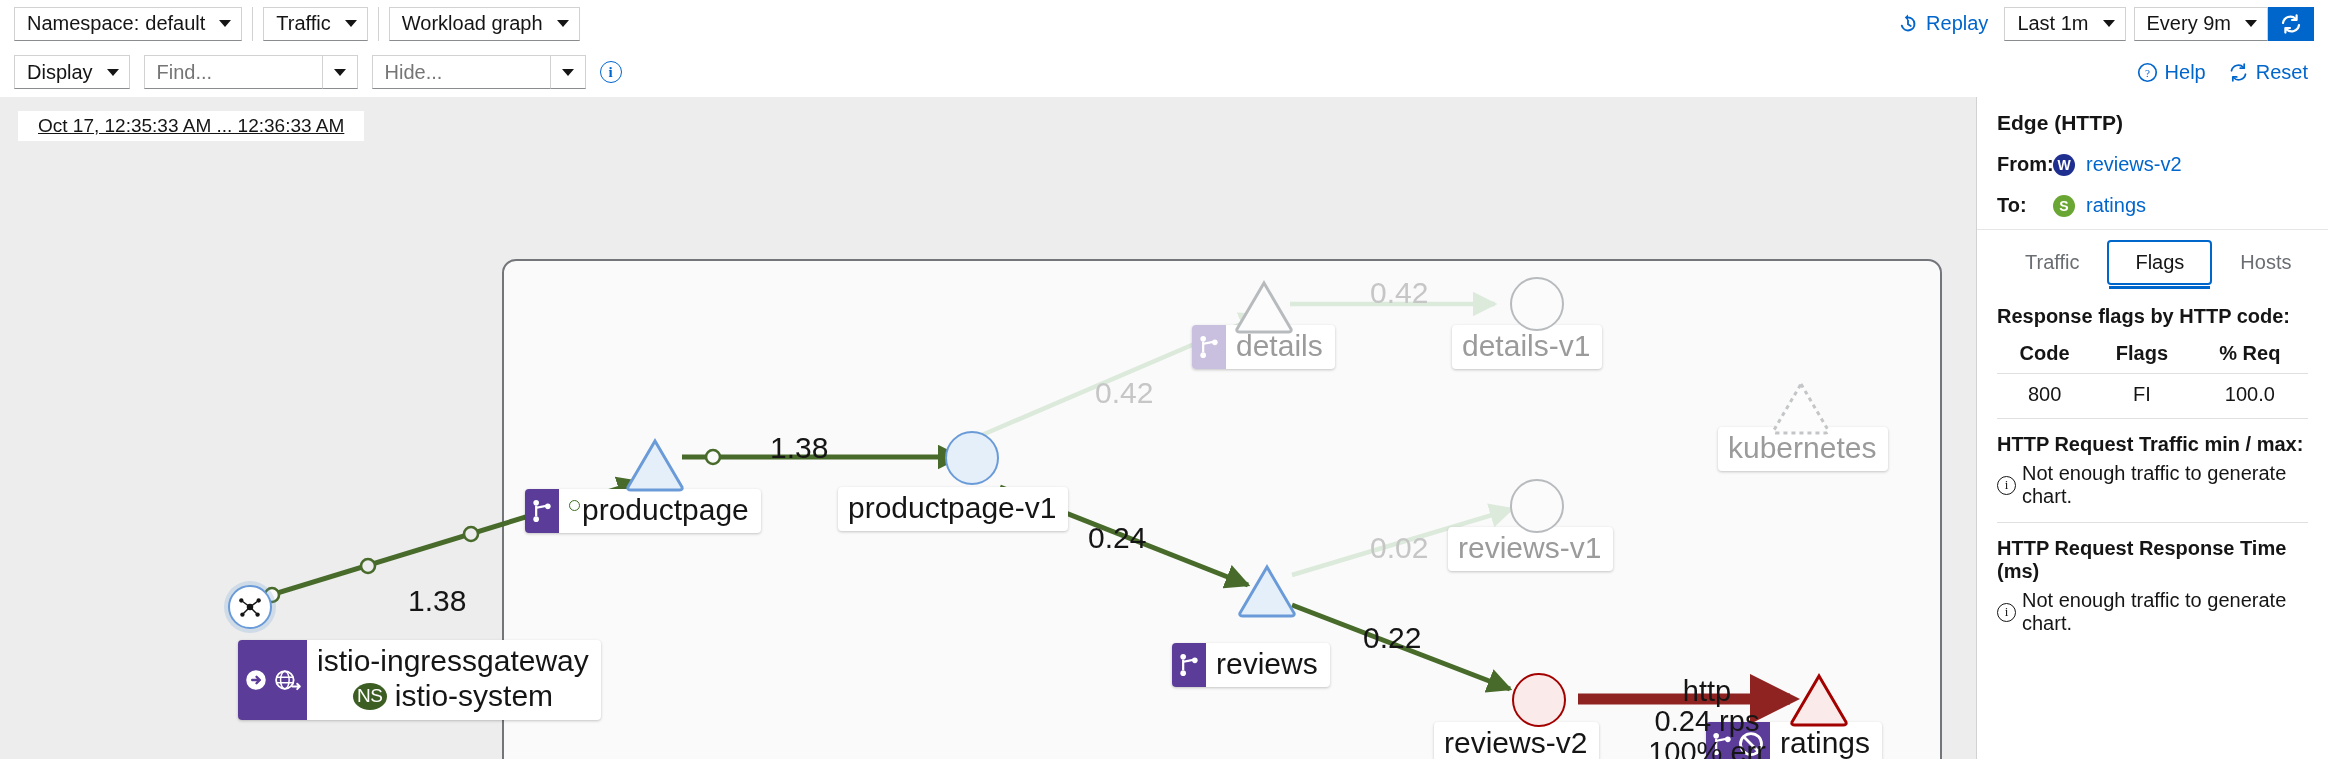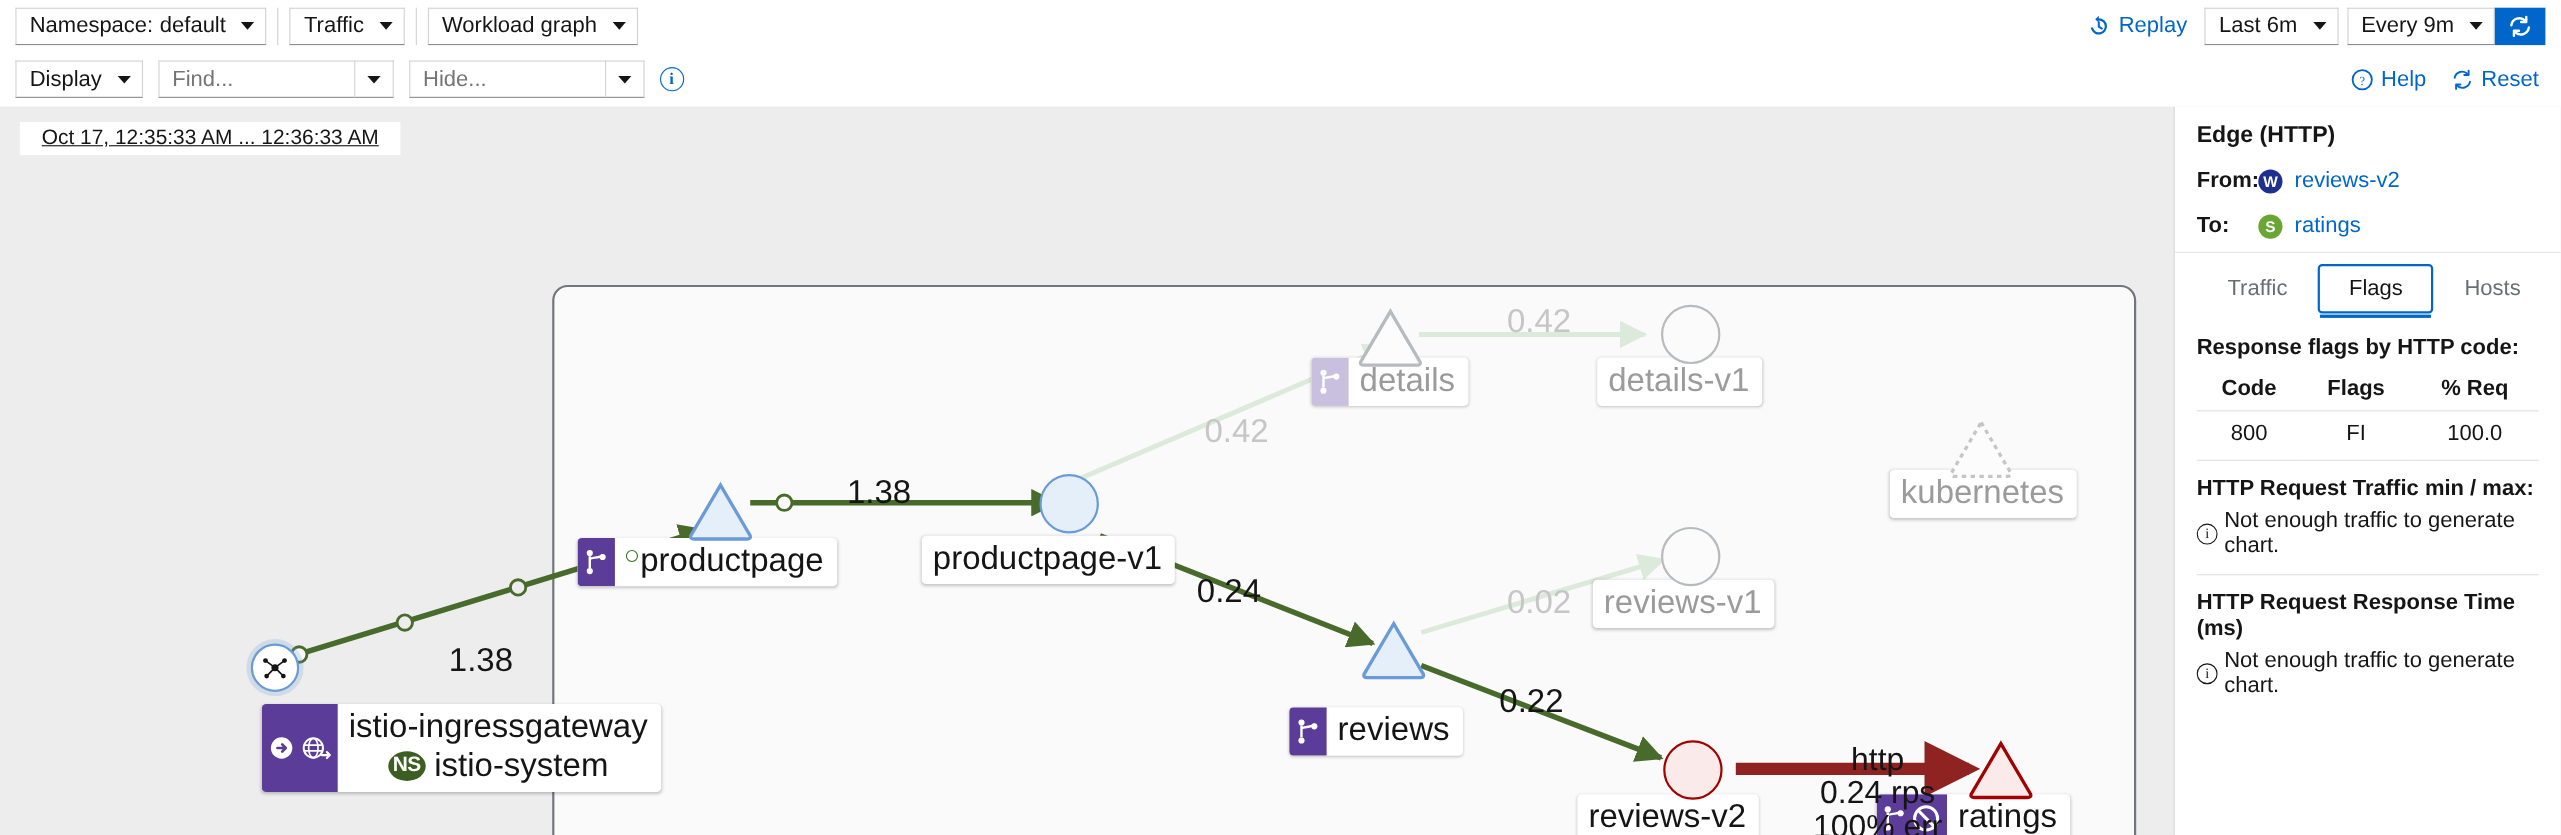--- a/index.html
+++ b/index.html
@@ -154,21 +154,21 @@
   .label-chip .chip-text {
     padding: 3px 12px 6px 10px;
     font-size: 30px; line-height: 1.18;
     color: #151515;
     display: flex; flex-direction: column; align-items: center;
   }
   .label-chip .chip-text.dim { color: #9b9b9b; }
   .label-chip .chip-text .row2 { display: flex; align-items: center; gap: 8px; }
   .ns-badge {
     background: #3c5e23; color: #fff; border-radius: 50%;
-    width: 34px; height: 27px; font-size: 19px; font-weight: bold;
+    width: 34px; height: 27px; font-size: 19px; font-weight: normal;
     display: inline-flex; align-items: center; justify-content: center;
     letter-spacing: -0.5px;
   }
   .chip-dot {
     width: 11px; height: 11px; border-radius: 50%;
     border: 1.6px solid #3c6e1f; background: transparent;
     align-self: flex-start; margin-top: 8px; margin-right: 2px;
   }
 
   
@@ -268,21 +268,21 @@
     <div class="tb-right">
       <div class="link-btn">
         <svg width="22" height="22" viewBox="0 0 24 24">
           <path d="M12 5a7 7 0 1 1-6.7 9" fill="none" stroke="#0066cc" stroke-width="2.2" stroke-linecap="round"></path>
           <path d="M12 5V1.5L8.5 5 12 8.5V5z" fill="#0066cc"></path>
           <path d="M12 8v4.3l3 1.8" fill="none" stroke="#0066cc" stroke-width="2" stroke-linecap="round"></path>
         </svg>
         <span>Replay</span>
       </div>
       <div class="kselect">
-        <span class="val">Last 6m</span>
+        <span class="val">Last 1m</span>
         <span class="caret"></span>
       </div>
       <div class="kselect" style="margin-left:8px;">
         <span class="val">Every 9m</span>
         <span class="caret"></span>
       </div>
       <div class="refresh-btn">
         <svg width="24" height="24" viewBox="0 0 24 24">
           <path d="M4 11a7.5 7.5 0 0 1 12.6-4.3" fill="none" stroke="#fff" stroke-width="2.2" stroke-linecap="round"></path>
           <path d="M17.6 3.4V8h-4.6" fill="none" stroke="#fff" stroke-width="2.2" stroke-linecap="round" stroke-linejoin="round"></path>

